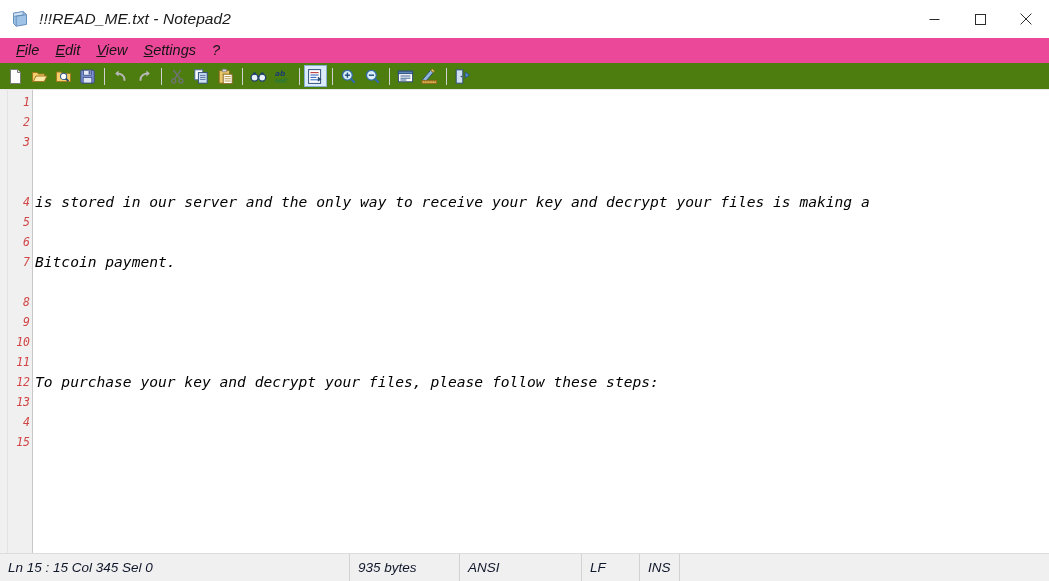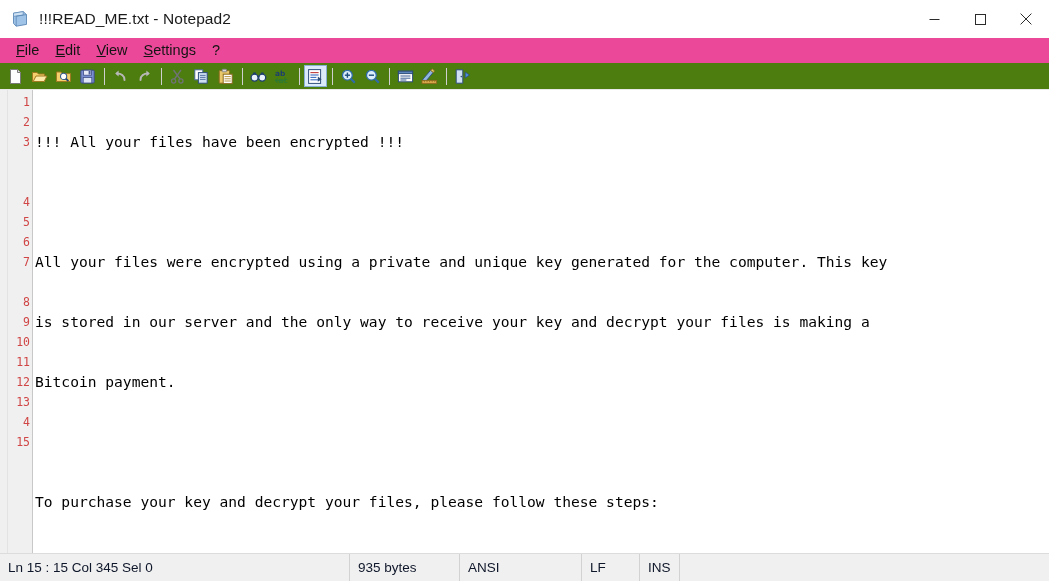--- a/index.html
+++ b/index.html
@@ -12,20 +12,21 @@
     font-family: "Liberation Sans", sans-serif;
     overflow: hidden;
     position: relative;
     -webkit-font-smoothing: antialiased;
   }
   #app {
     width: 1049px; height: 581px;
     display: flex; flex-direction: column;
     background: #ffffff;
     position: relative;
+    font-style: italic;
   }
 
   
   .titlebar {
     height: 38px;
     min-height: 38px;
     background: #ffffff;
     display: flex;
     align-items: center;
     position: relative;
@@ -417,23 +418,21 @@
       <div class="ln">10</div>
       <div class="ln">11</div>
       <div class="ln">12</div>
       <div class="ln">13</div>
       <div class="ln">4</div>
       <div class="ln">15</div>
     </div>
 
     <div class="textarea-wrap">
       <div class="code">
-        <div class="row">!!! All your files have been encrypted !!!</div>
         <div class="row"></div>
-        <div class="row">All your files were encrypted using a private and unique key generated for the computer. This key</div>
         <div class="row">is stored in our server and the only way to receive your key and decrypt your files is making a</div>
         <div class="row">Bitcoin payment.</div>
         <div class="row"></div>
         <div class="row">To purchase your key and decrypt your files, please follow these steps:</div>
         <div class="row"></div>
         
         
         
         
         

